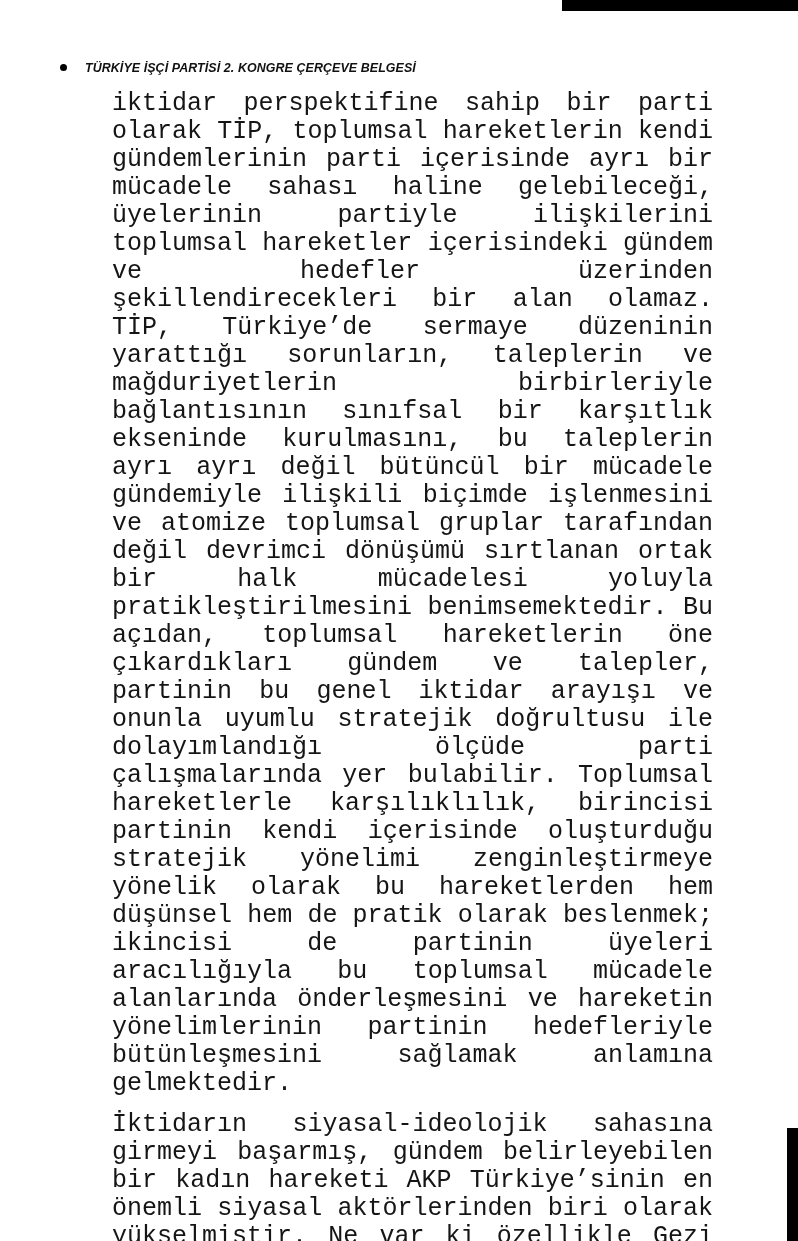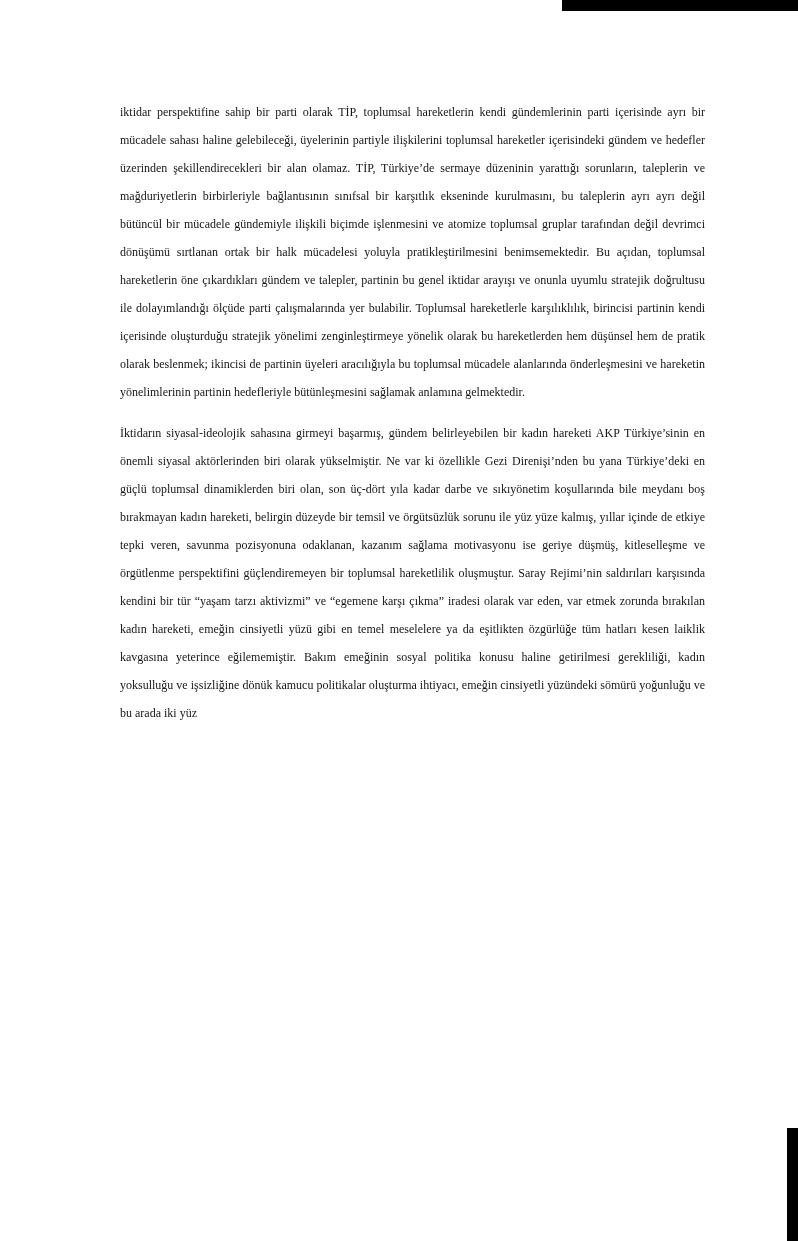--- a/index.html
+++ b/index.html
@@ -63,25 +63,26 @@
   }
   
   .body-text {
     position: absolute;
     top: 90px;
     left: 112px;
     width: 601px;
     color: #151515;
   }
   .body-text p {
-    margin: 8px;
-    font-size: 12px;
+    margin: 0;
+    font-size: 25px;
     line-height: 28px;
     text-align: justify;
     hyphens: auto;
+    font-family: Liberation Mono, monospace;
     -webkit-hyphens: auto;
   }
   .body-text p + p {
     margin-top: 13px;
   }
   
   .running-footer {
     position: absolute;
     left: 44px;
     top: 1148px;
@@ -111,20 +112,24 @@
   }
 </style>
 </head>
 <body>
 
 <div class="page">
 
   <div class="top-bar"></div>
   <div class="right-bar"></div>
 
+  <header class="running-header">
+    <span class="bullet"></span>
+    <span class="header-text">TÜRKİYE İŞÇİ PARTİSİ 2. KONGRE ÇERÇEVE BELGESİ</span>
+  </header>
 
   <main class="body-text">
     <p lang="tr">iktidar perspektifine sahip bir parti olarak TİP, toplumsal hareketlerin kendi gündemlerinin parti içerisinde ayrı bir mücadele sahası haline gelebileceği, üyelerinin partiyle ilişkilerini toplumsal hareketler içerisindeki gündem ve hedefler üzerinden şekillendirecekleri bir alan olamaz. TİP, Türkiye’de sermaye düzeninin yarattığı sorunların, taleplerin ve mağduriyetlerin birbirleriyle bağlantısının sınıfsal bir karşıtlık ekseninde kurulmasını, bu taleplerin ayrı ayrı değil bütüncül bir mücadele gündemiyle ilişkili biçimde işlenmesini ve atomize toplumsal gruplar tarafından değil devrimci dönüşümü sırtlanan ortak bir halk mücadelesi yoluyla pratikleştirilmesini benimsemektedir. Bu açıdan, toplumsal hareketlerin öne çıkardıkları gündem ve talepler, partinin bu genel iktidar arayışı ve onunla uyumlu stratejik doğrultusu ile dolayımlandığı ölçüde parti çalışmalarında yer bulabilir. Toplumsal hareketlerle karşılıklılık, birincisi partinin kendi içerisinde oluşturduğu stratejik yönelimi zenginleştirmeye yönelik olarak bu hareketlerden hem düşünsel hem de pratik olarak beslenmek; ikincisi de partinin üyeleri aracılığıyla bu toplumsal mücadele alanlarında önderleşmesini ve hareketin yönelimlerinin partinin hedefleriyle bütünleşmesini sağlamak anlamına gelmektedir.</p>
     <p lang="tr">İktidarın siyasal-ideolojik sahasına girmeyi başarmış, gündem belirleyebilen bir kadın hareketi AKP Türkiye’sinin en önemli siyasal aktörlerinden biri olarak yükselmiştir. Ne var ki özellikle Gezi Direnişi’nden bu yana Türkiye’deki en güçlü toplumsal dinamiklerden biri olan, son üç-dört yıla kadar darbe ve sıkıyönetim koşullarında bile meydanı boş bırakmayan kadın hareketi, belirgin düzeyde bir temsil ve örgütsüzlük sorunu ile yüz yüze kalmış, yıllar içinde de etkiye tepki veren, savunma pozisyonuna odaklanan, kazanım sağlama motivasyonu ise geriye düşmüş, kitleselleşme ve örgütlenme perspektifini güçlendiremeyen bir toplumsal hareketlilik oluşmuştur. Saray Rejimi’nin saldırıları karşısında kendini bir tür “yaşam tarzı aktivizmi” ve “egemene karşı çıkma” iradesi olarak var eden, var etmek zorunda bırakılan kadın hareketi, emeğin cinsiyetli yüzü gibi en temel meselelere ya da eşitlikten özgürlüğe tüm hatları kesen laiklik kavgasına yeterince eğilememiştir. Bakım emeğinin sosyal politika konusu haline getirilmesi gerekliliği, kadın yoksulluğu ve işsizliğine dönük kamucu politikalar oluşturma ihtiyacı, emeğin cinsiyetli yüzündeki sömürü yoğunluğu ve bu arada iki yüz</p>
   </main>
 
 
 </div>
 
 </body></html>

